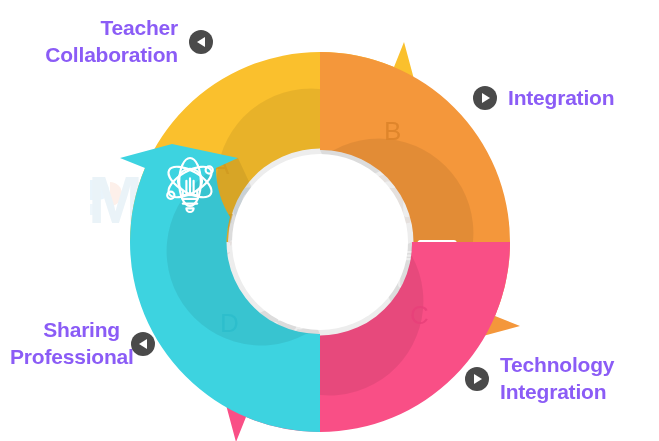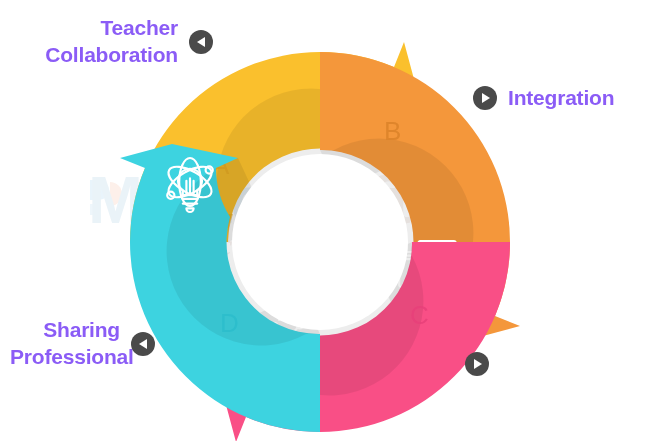--- a/index.html
+++ b/index.html
@@ -255,20 +255,24 @@
       <div>Integration</div>
     </div>
   </div>
 
   <div class="label right" id="label-c">
     <span class="bullet">
       <svg width="11" height="12" viewBox="0 0 11 12">
           <polygon points="2,1 2,11 10,6" fill="#fff"></polygon>
         </svg>
     </span>
+    <div class="txt">
+      <div>Technology</div>
+      <div>Integration</div>
+    </div>
   </div>
 
   <div class="label left" id="label-d">
     <div class="txt">
       <div>Sharing</div>
       <div>Professional</div>
     </div>
     <span class="bullet">
       <svg width="11" height="12" viewBox="0 0 11 12">
           <polygon points="9,1 9,11 1,6" fill="#fff"></polygon>

